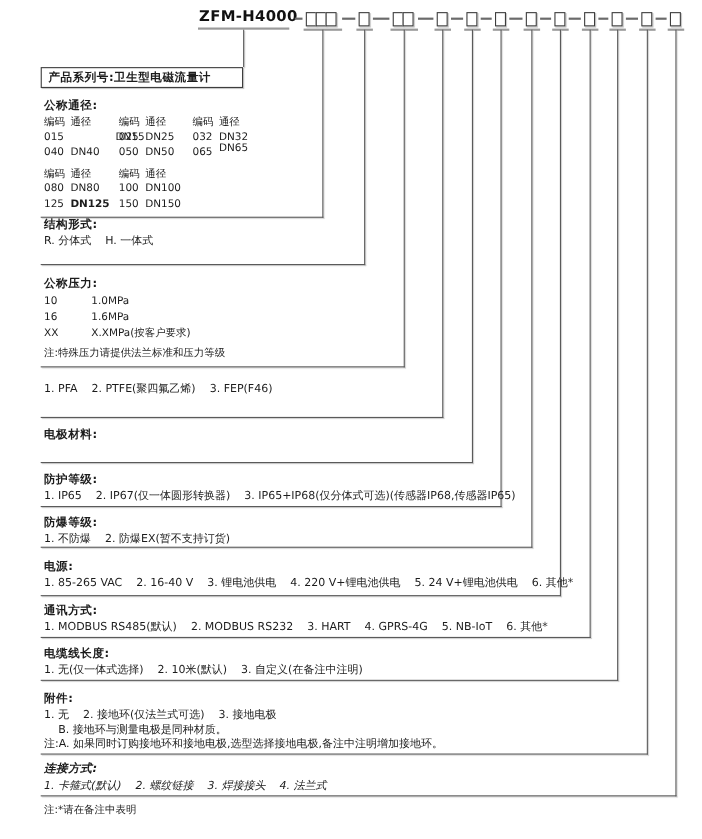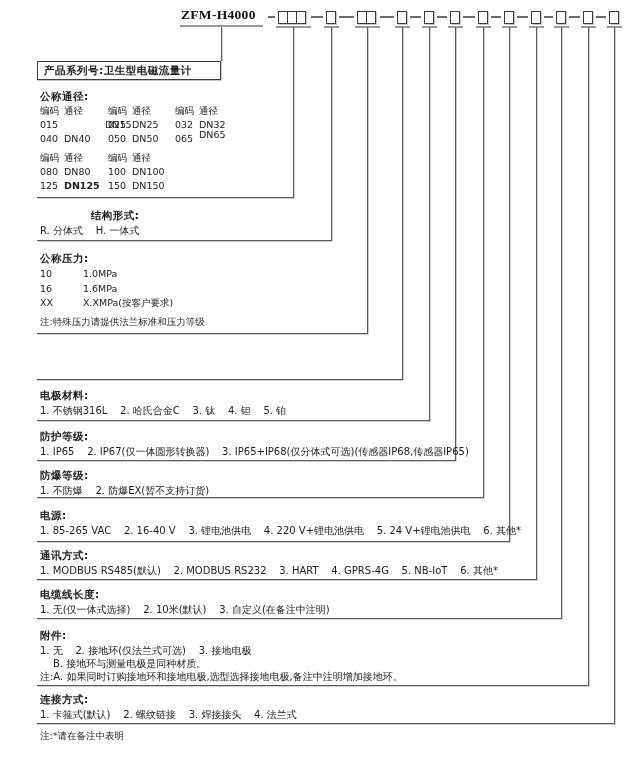--- a/index.html
+++ b/index.html
@@ -2,21 +2,21 @@
 <html><head>
 <meta charset="utf-8">
 <style>
   html,body{margin:0;padding:0;background:#ffffff;}
   #stage{
     position:relative;width:638px;height:763px;background:#ffffff;overflow:hidden;
     font-family:"DejaVu Sans","Liberation Sans",sans-serif;color:#1c1c1c;
   }
   .product-code{
     position:absolute;left:181px;top:7px;font-size:13.5px;font-weight:700;
-    letter-spacing:0.3px;white-space:nowrap;color:#111;font-family:Liberation Serif, serif;
+    letter-spacing:0.3px;white-space:nowrap;color:#111;
   }
   .code-underline{position:absolute;height:2px;background:#9a9a9a;}
   .code-group{position:absolute;display:flex;height:13px;filter:drop-shadow(1px 1px 0 #c9c9c9);}
   .code-box{width:10px;height:13px;border:1px solid #3d3d3d;background:#fff;box-sizing:border-box;margin-left:-1px;}
   .code-box:first-child{margin-left:0;}
   .code-dash{position:absolute;top:16px;height:2px;background:#6b6b6b;}
   .connector{position:absolute;pointer-events:none;filter:drop-shadow(1px 1px 0 #cfcfcf);}
   .series-box{
     position:absolute;left:37px;top:61px;width:184px;height:19px;
     border:1px solid #3d3d3d;box-sizing:border-box;background:#fff;
@@ -156,39 +156,39 @@
         <span class="dia-cell" style="left: 24px; top: 76px;">DN80</span>
         <span class="dia-cell" style="left: 68px; top: 76px;">100</span>
         <span class="dia-cell" style="left: 92px; top: 76px;">DN100</span>
         <span class="dia-cell" style="left: 0px; top: 90px;">125</span>
         <span class="dia-cell" style="left: 24px; top: 90px; font-weight: bold;">DN125</span>
         <span class="dia-cell" style="left: 68px; top: 90px;">150</span>
         <span class="dia-cell" style="left: 92px; top: 90px;">DN150</span>
       </div>
   </div>
 
-  <div class="sec" style="top:209px;text-align:right;">
+  <div class="sec" style="top:198px;">
     <div class="sec-title">结构形式:</div>
     <div class="sec-opts">R. 分体式    H. 一体式</div>
   </div>
 
   <div class="sec" style="top:252px;">
     <div class="sec-title">公称压力:</div>
     <div class="p-row"><span class="p-code">10</span><span>1.0MPa</span></div>
     <div class="p-row"><span class="p-code">16</span><span>1.6MPa</span></div>
     <div class="p-row"><span class="p-code">XX</span><span>X.XMPa(按客户要求)</span></div>
     <div class="sec-note">注:特殊压力请提供法兰标准和压力等级</div>
   </div>
 
   <div class="sec" style="top:347px;">
+    <div class="sec-opts">1. PFA    2. PTFE(聚四氟乙烯)    3. FEP(F46)</div>
   </div>
 
   <div class="sec" style="top:389px;">
     <div class="sec-title">电极材料:</div>
-    <div class="sec-opts">1. 不锈钢316L    2. 哈氏合金C    3. 钛    4. 钽    5. 铂</div>
   </div>
 
   <div class="sec" style="top:430px;">
     <div class="sec-title">防护等级:</div>
     <div class="sec-opts">1. IP65    2. IP67(仅一体圆形转换器)    3. IP65+IP68(仅分体式可选)(传感器IP68,传感器IP65)</div>
   </div>
 
   <div class="sec" style="top:469px;">
     <div class="sec-title">防爆等级:</div>
     <div class="sec-opts">1. 不防爆    2. 防爆EX(暂不支持订货)</div>
@@ -209,20 +209,20 @@
     <div class="sec-opts">1. 无(仅一体式选择)    2. 10米(默认)    3. 自定义(在备注中注明)</div>
   </div>
 
   <div class="sec" style="top:629px;">
     <div class="sec-title">附件:</div>
     <div class="sec-opts">1. 无    2. 接地环(仅法兰式可选)    3. 接地电极</div>
     <div class="sec-opts note-b">B. 接地环与测量电极是同种材质。</div>
     <div class="sec-opts">注:A. 如果同时订购接地环和接地电极,选型选择接地电极,备注中注明增加接地环。</div>
   </div>
 
-  <div class="sec" style="top:693px;">
+  <div class="sec" style="top:693px;font-style:italic;">
     <div class="sec-title">连接方式:</div>
     <div class="sec-opts">1. 卡箍式(默认)    2. 螺纹链接    3. 焊接接头    4. 法兰式</div>
   </div>
 
   <div class="footnote">注:*请在备注中表明</div>
 
 </div>
 
 </body></html>

